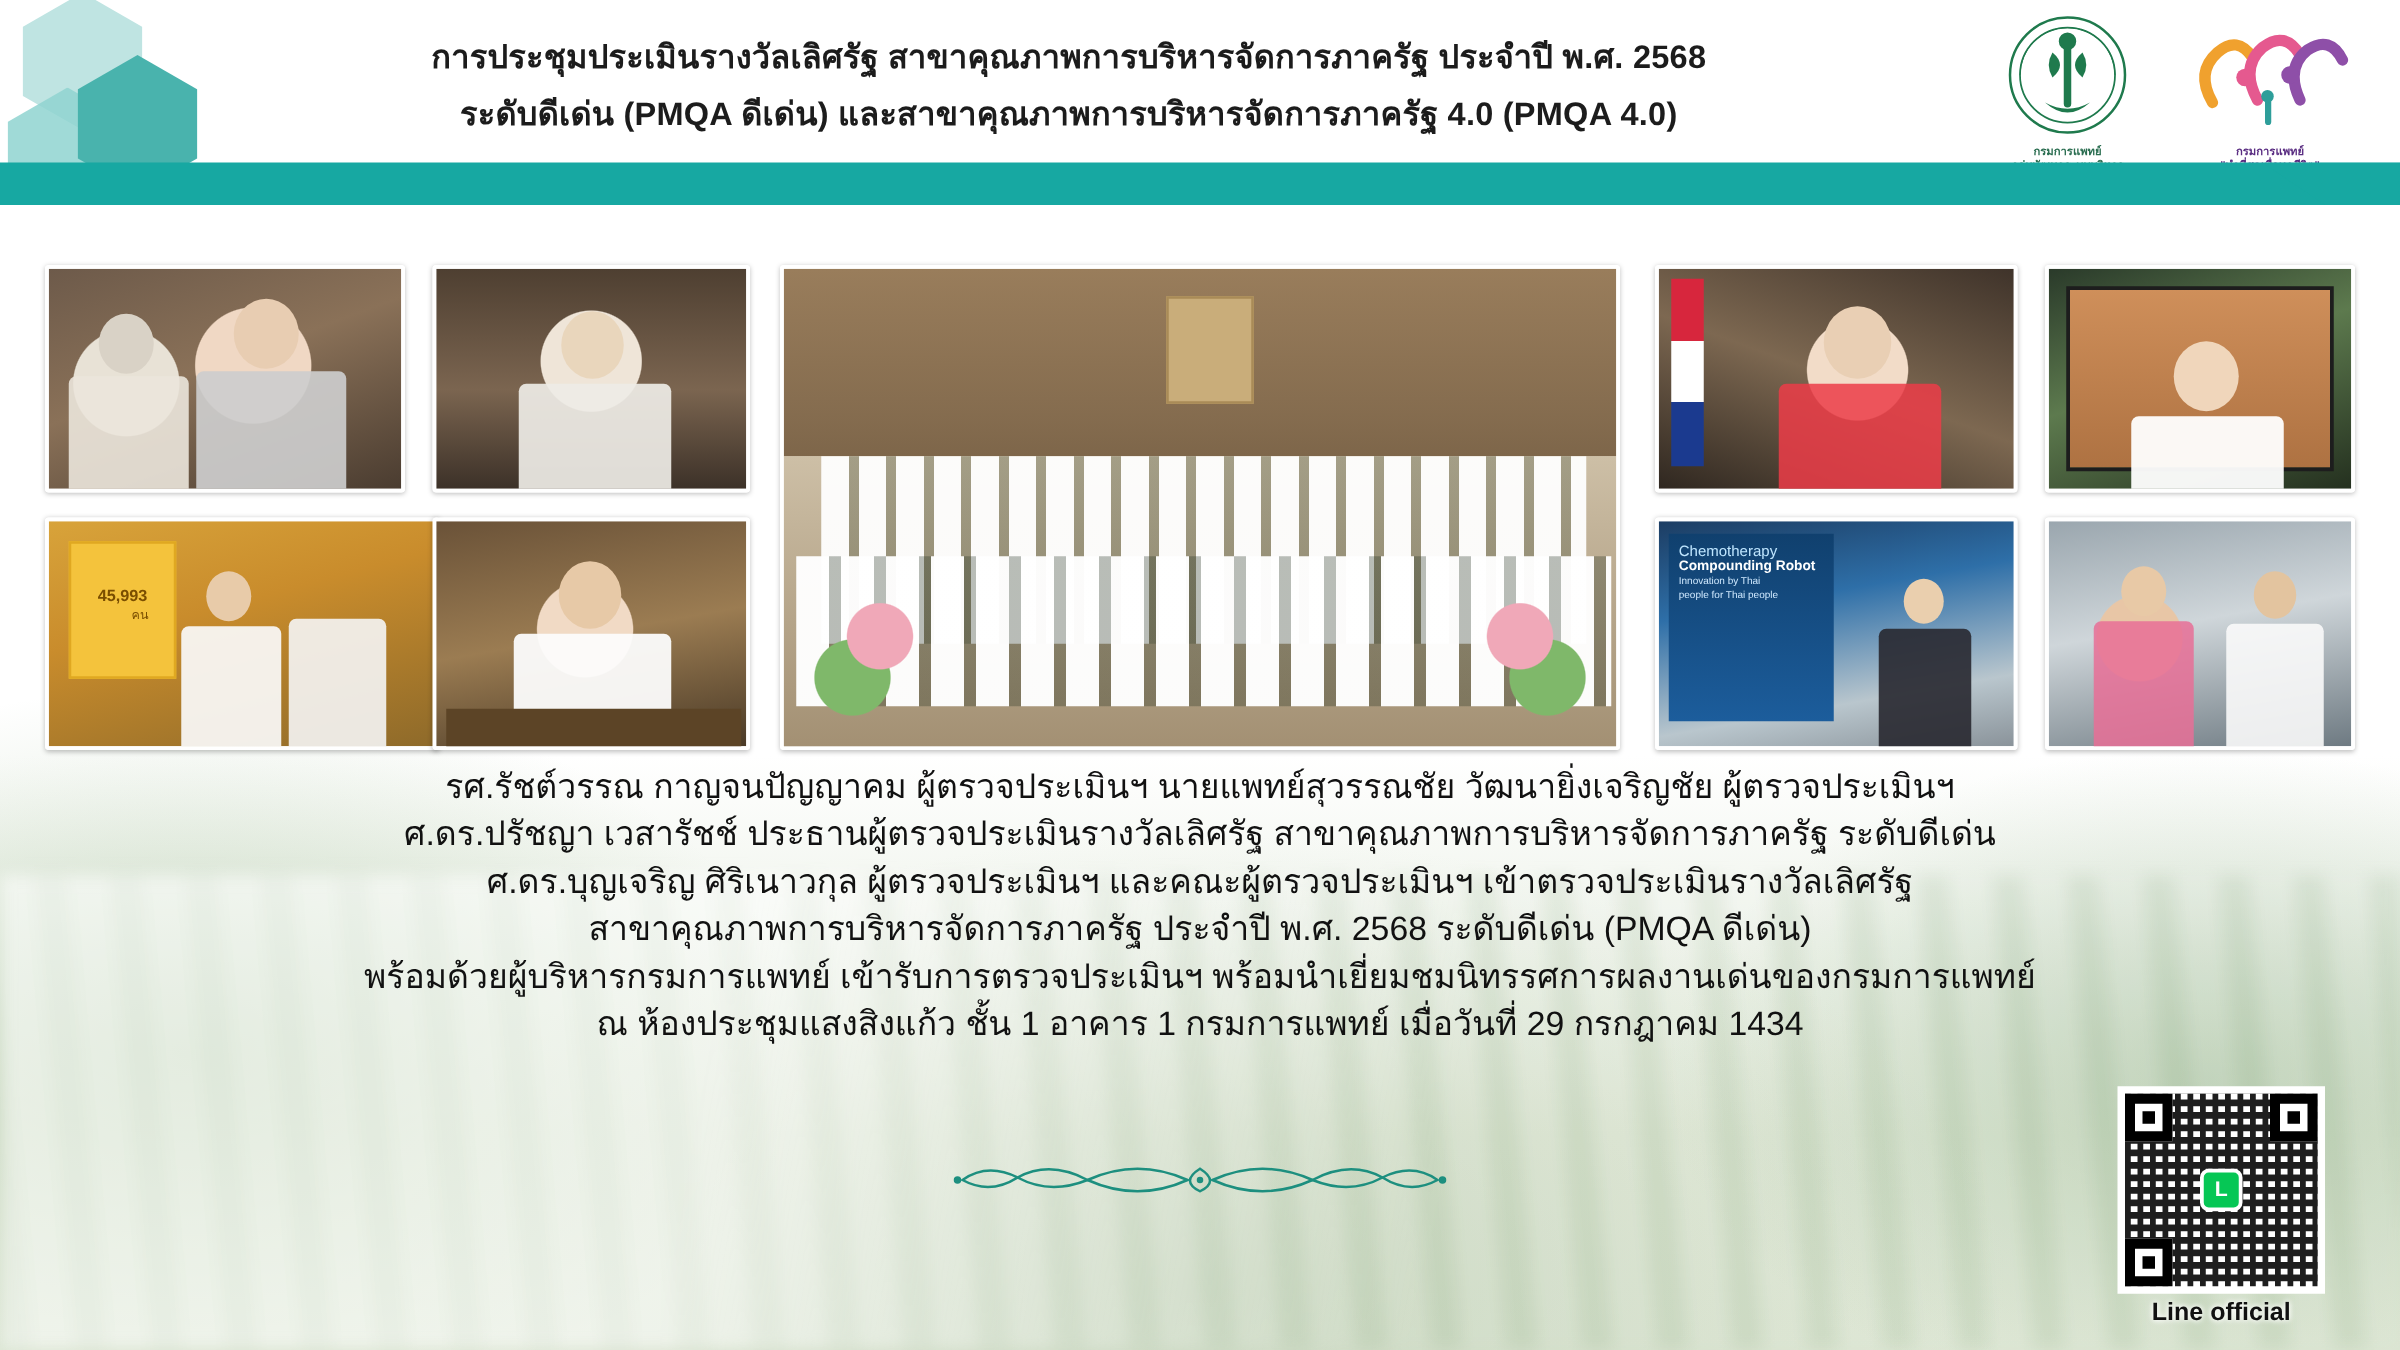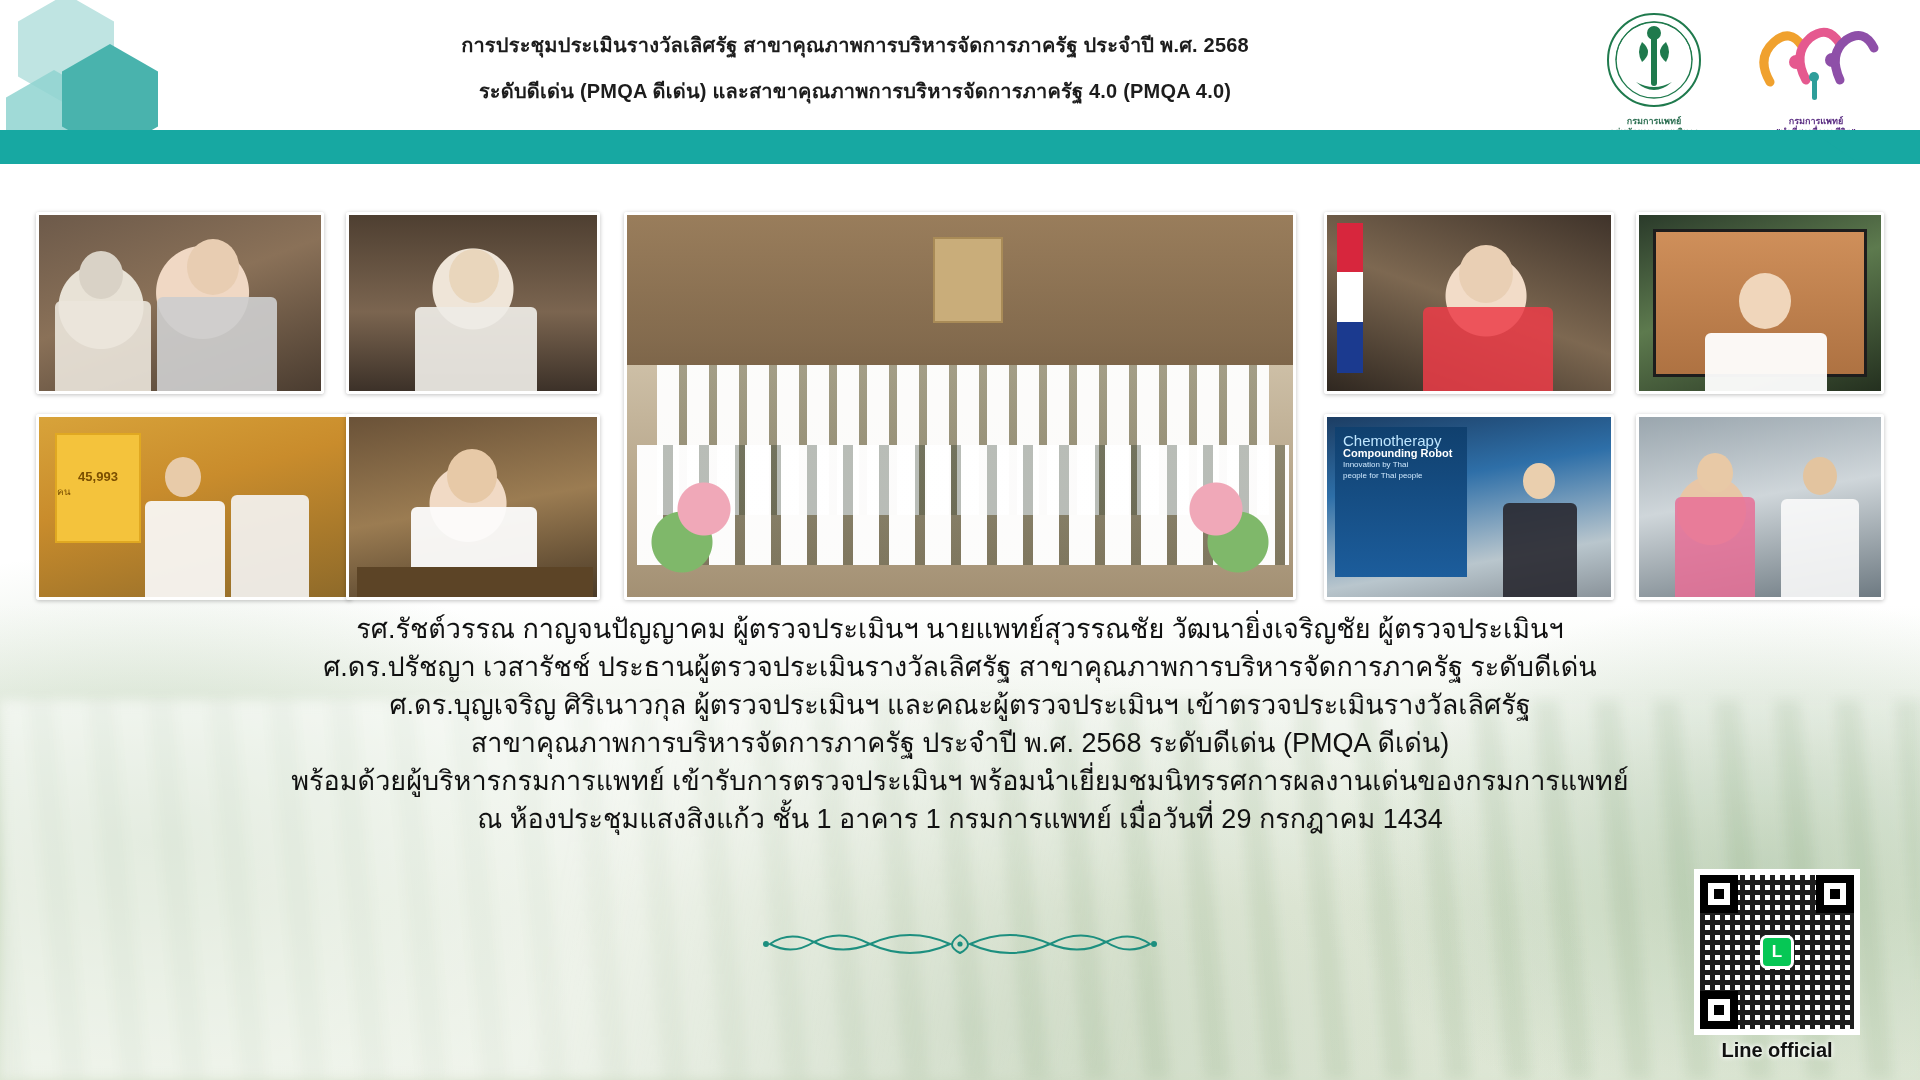--- a/index.html
+++ b/index.html
@@ -49,21 +49,21 @@
     clip-path: polygon(50% 0%, 100% 25%, 100% 75%, 50% 100%, 0% 75%, 0% 25%);
   }
   .hex.h1 { left: 18px; top: -6px; background: #bfe4e2; }
   .hex.h2 { left: 62px; top: 44px; background: #49b3ad; }
   .hex.h3 { left: 6px;  top: 70px; background: #8fd4d0; opacity:.85; }
 
   .header-title {
     position: absolute; left: 210px; top: 22px; width: 1290px;
     text-align: center;
     color: #1c1c1c;
-    font-size: 20px; line-height: 46px; font-weight: bold;
+    font-size: 26px; line-height: 46px; font-weight: bold;
     letter-spacing: .2px;
   }
   .header-title .line2 { display:block; }
 
   .logos { position: absolute; right: 24px; top: 10px; display: flex; gap: 26px; align-items: center; font-weight: bold; }
   .logo-moph { width: 112px; height: 130px; position: relative; }
   .logo-dms  { width: 160px; height: 130px; position: relative; }
   .logo-caption {
     position: absolute; left: 0; right: 0; bottom: 2px; text-align: center;
     font-size: 9px; color: #2b6e51; line-height: 11px;
@@ -297,40 +297,40 @@
         <div style="position:absolute; inset:14px; background:linear-gradient(180deg,#cf8f5a 0%, #ae7242 100%); border:3px solid #1d1d1d;"></div>
         <div class="head" style="left:100px; top:58px; width:52px; height:56px; background:#f0d6bb;"></div>
         <div class="fig" style="left:66px; top:118px; width:122px; height:64px; background:rgba(255,255,255,.95);"></div>
       </div>
     </div>
 
     <div class="ph p6">
       <div class="ph-figures">
         <div style="position:absolute; left:16px; top:16px; width:86px; height:110px; background:#f4c33c; border:2px solid #e0a821;">
           <div style="color:#7a4e00; font-size:13px; font-weight:bold; text-align:center; margin-top:34px;">45,993</div>
-          <div style="color:#7a4e00; font-size:10px; ">คน</div>
+          <div style="color:#7a4e00; font-size:10px; text-align:center;padding-left:28px;">คน</div>
         </div>
         <div class="head" style="left:126px; top:40px; width:36px; height:40px; background:#e8cba9;"></div>
         <div class="fig" style="left:106px; top:84px; width:80px; height:102px; background:rgba(250,250,250,.92);"></div>
         <div class="fig" style="left:192px; top:78px; width:78px; height:108px; background:rgba(245,245,245,.9);"></div>
       </div>
     </div>
 
     <div class="ph p7">
       <div class="ph-figures">
         <div class="head" style="left:98px; top:32px; width:50px; height:54px; background:#e7c9a7;"></div>
         <div class="fig" style="left:62px; top:90px; width:126px; height:96px; background:rgba(252,252,252,.95);"></div>
         <div style="position:absolute; left:8px; top:150px; width:236px; height:34px; background:#5c4426;"></div>
       </div>
     </div>
 
     <div class="ph p8">
       <div class="ph-figures">
         <div style="position:absolute; left:8px; top:10px; width:132px; height:150px; background:linear-gradient(180deg,#10406e 0%, #1c5d9c 100%); padding:8px;">
-          <div style="color:#bfe6ff; font-size:15px; line-height:12px;">Chemotherapy</div>
+          <div style="color:#bfe6ff; font-size:12px; line-height:12px;">Chemotherapy</div>
           <div style="color:#ffffff; font-size:11px; line-height:12px; font-weight:bold;">Compounding Robot</div>
           <div style="color:#cfe9ff; font-size:8px; line-height:11px;">Innovation by Thai</div>
           <div style="color:#cfe9ff; font-size:8px; line-height:11px;">people for Thai people</div>
         </div>
         <div class="head" style="left:196px; top:46px; width:32px; height:36px; background:#eacfae;"></div>
         <div class="fig" style="left:176px; top:86px; width:74px; height:96px; background:rgba(40,40,48,.9);"></div>
       </div>
     </div>
 
     <div class="ph p9">

